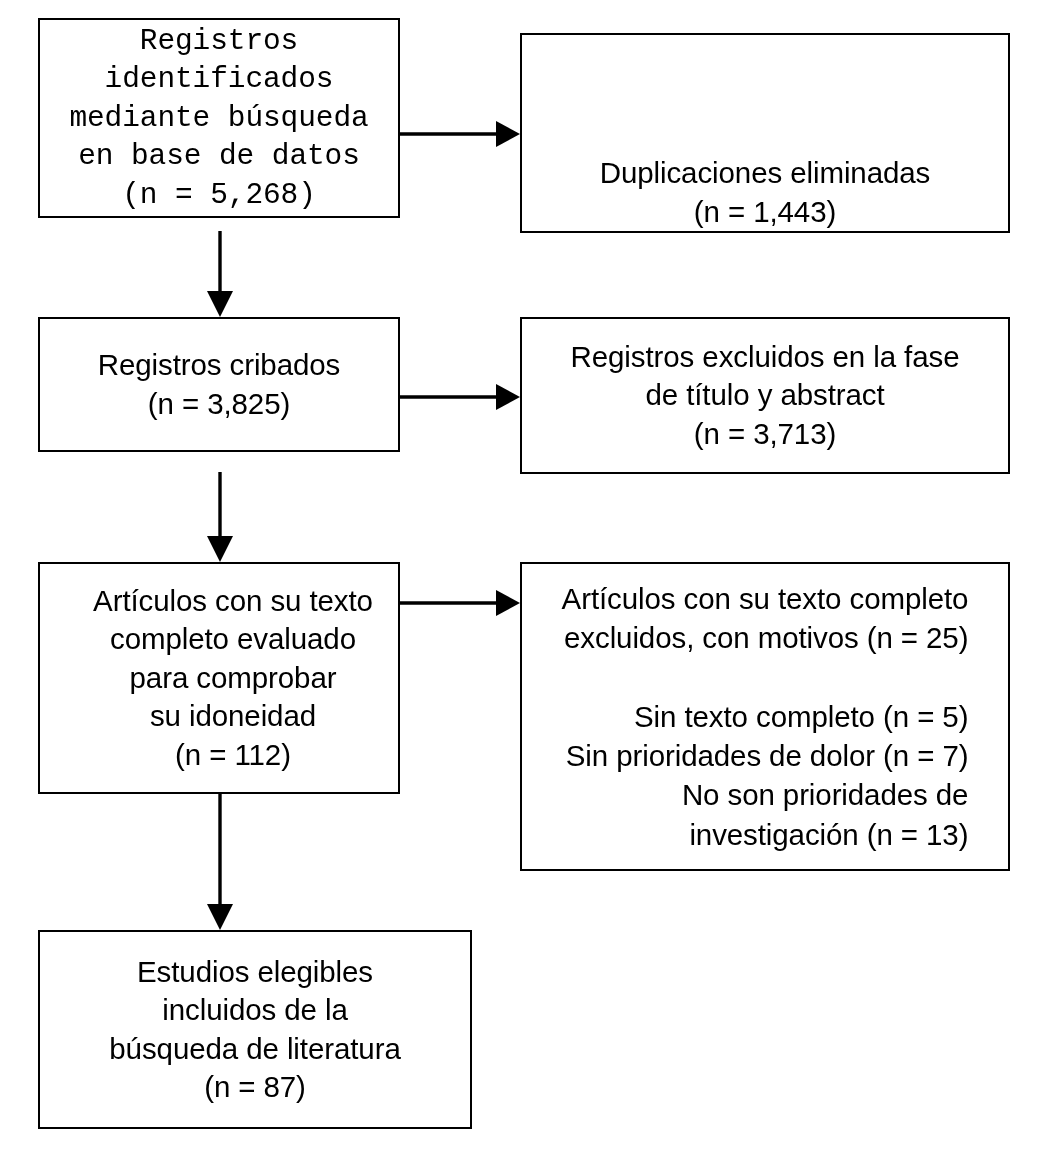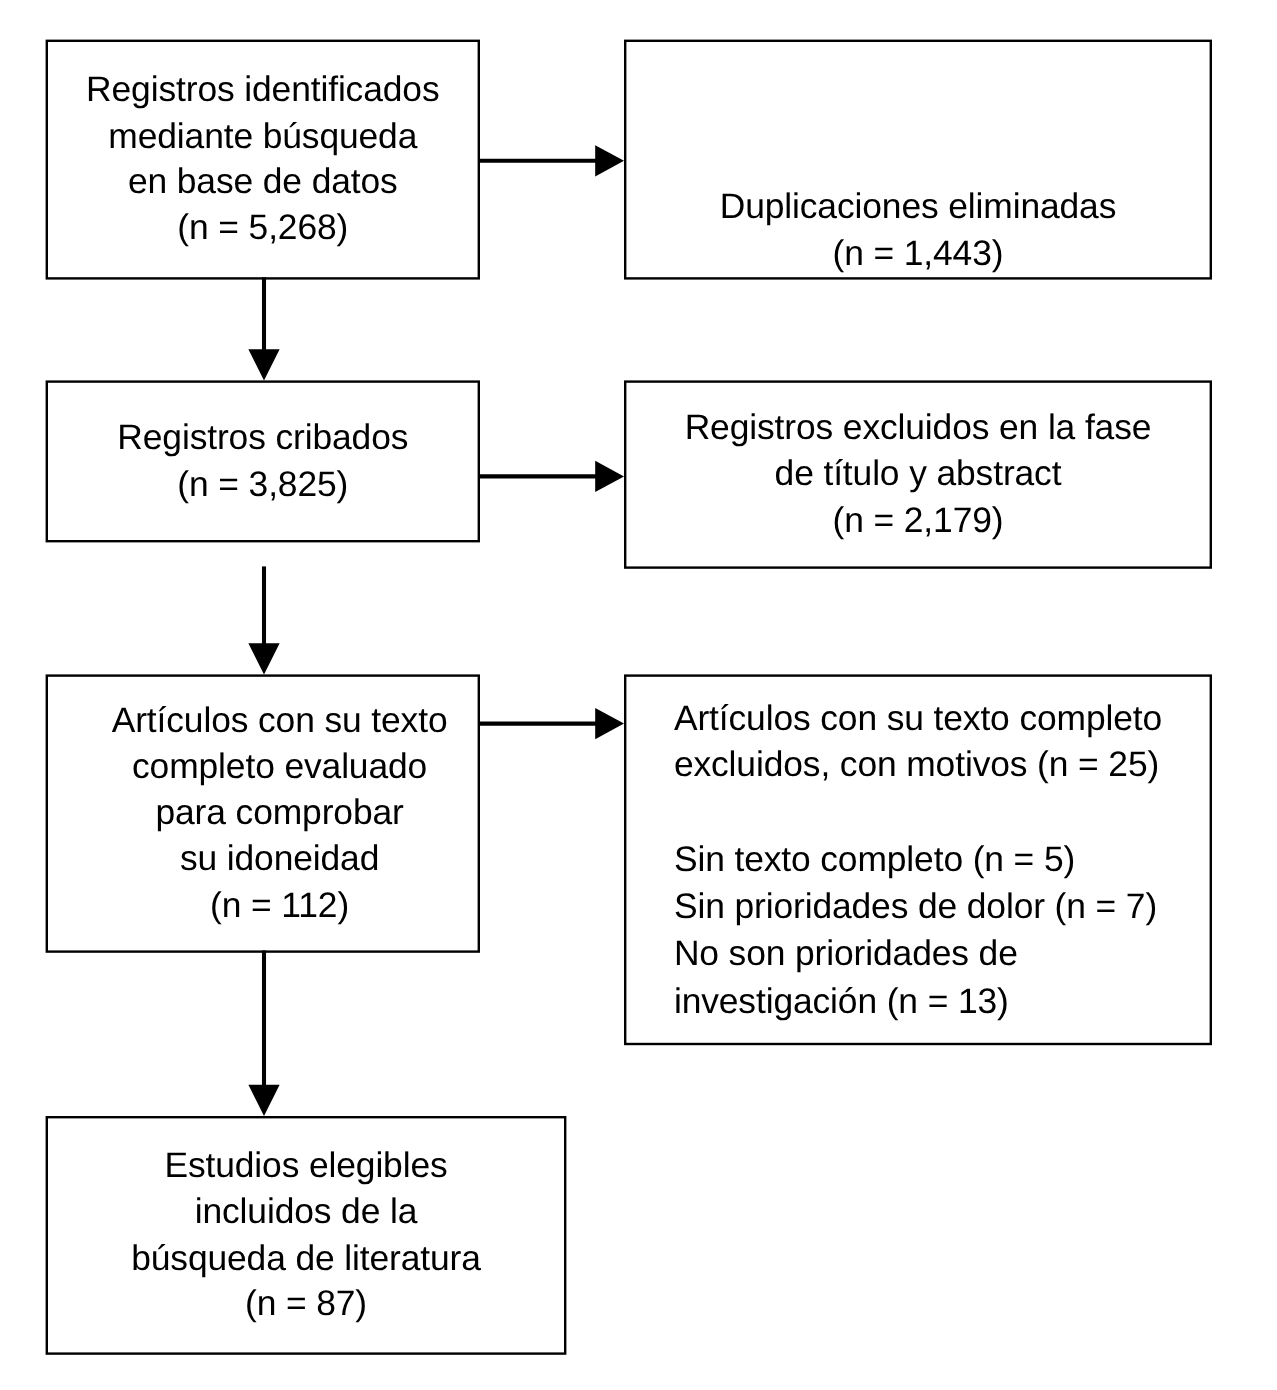--- a/index.html
+++ b/index.html
@@ -30,27 +30,27 @@
   }
   .box-text {
     font-size: 29.5px;
     line-height: 1.30;
     text-align: center;
     white-space: pre-line;
     letter-spacing: -0.1px;
     padding: 0 8px;
   }
   .box-text.left-align {
-    text-align: left;
+    text-align: right;
     padding: 0 14px;
     line-height: 1.33;
   }
 
   
-  #box-records-identified { left: 38px;  top: 33px;  width: 362px; height: 200px; }
+  #box-records-identified { left: 38px;  top: 18px;  width: 362px; height: 200px; font-family: Liberation Mono, monospace; }
   #box-duplicates-removed { left: 520px; top: 33px;  width: 490px; height: 200px; align-items: flex-end; }
   
   #box-records-screened   { left: 38px;  top: 317px; width: 362px; height: 135px; }
   #box-records-excluded   { left: 520px; top: 317px; width: 490px; height: 157px; }
   
   #box-fulltext-assessed  { left: 38px;  top: 562px; width: 362px; height: 232px; padding-left: 28px; }
   #box-fulltext-excluded  { left: 520px; top: 562px; width: 490px; height: 309px; }
   
   #box-studies-included   { left: 38px;  top: 930px; width: 434px; height: 199px; }
 
@@ -90,21 +90,21 @@
   </div>
 
   <div class="flow-box" id="box-records-screened">
     <div class="box-text">Registros cribados
 (n = 3,825)</div>
   </div>
 
   <div class="flow-box" id="box-records-excluded">
     <div class="box-text">Registros excluidos en la fase
 de título y abstract
-(n = 2,179)</div>
+(n = 3,713)</div>
   </div>
 
   <div class="flow-box" id="box-fulltext-assessed">
     <div class="box-text">Artículos con su texto
 completo evaluado
 para comprobar
 su idoneidad
 (n = 112)</div>
   </div>
 

